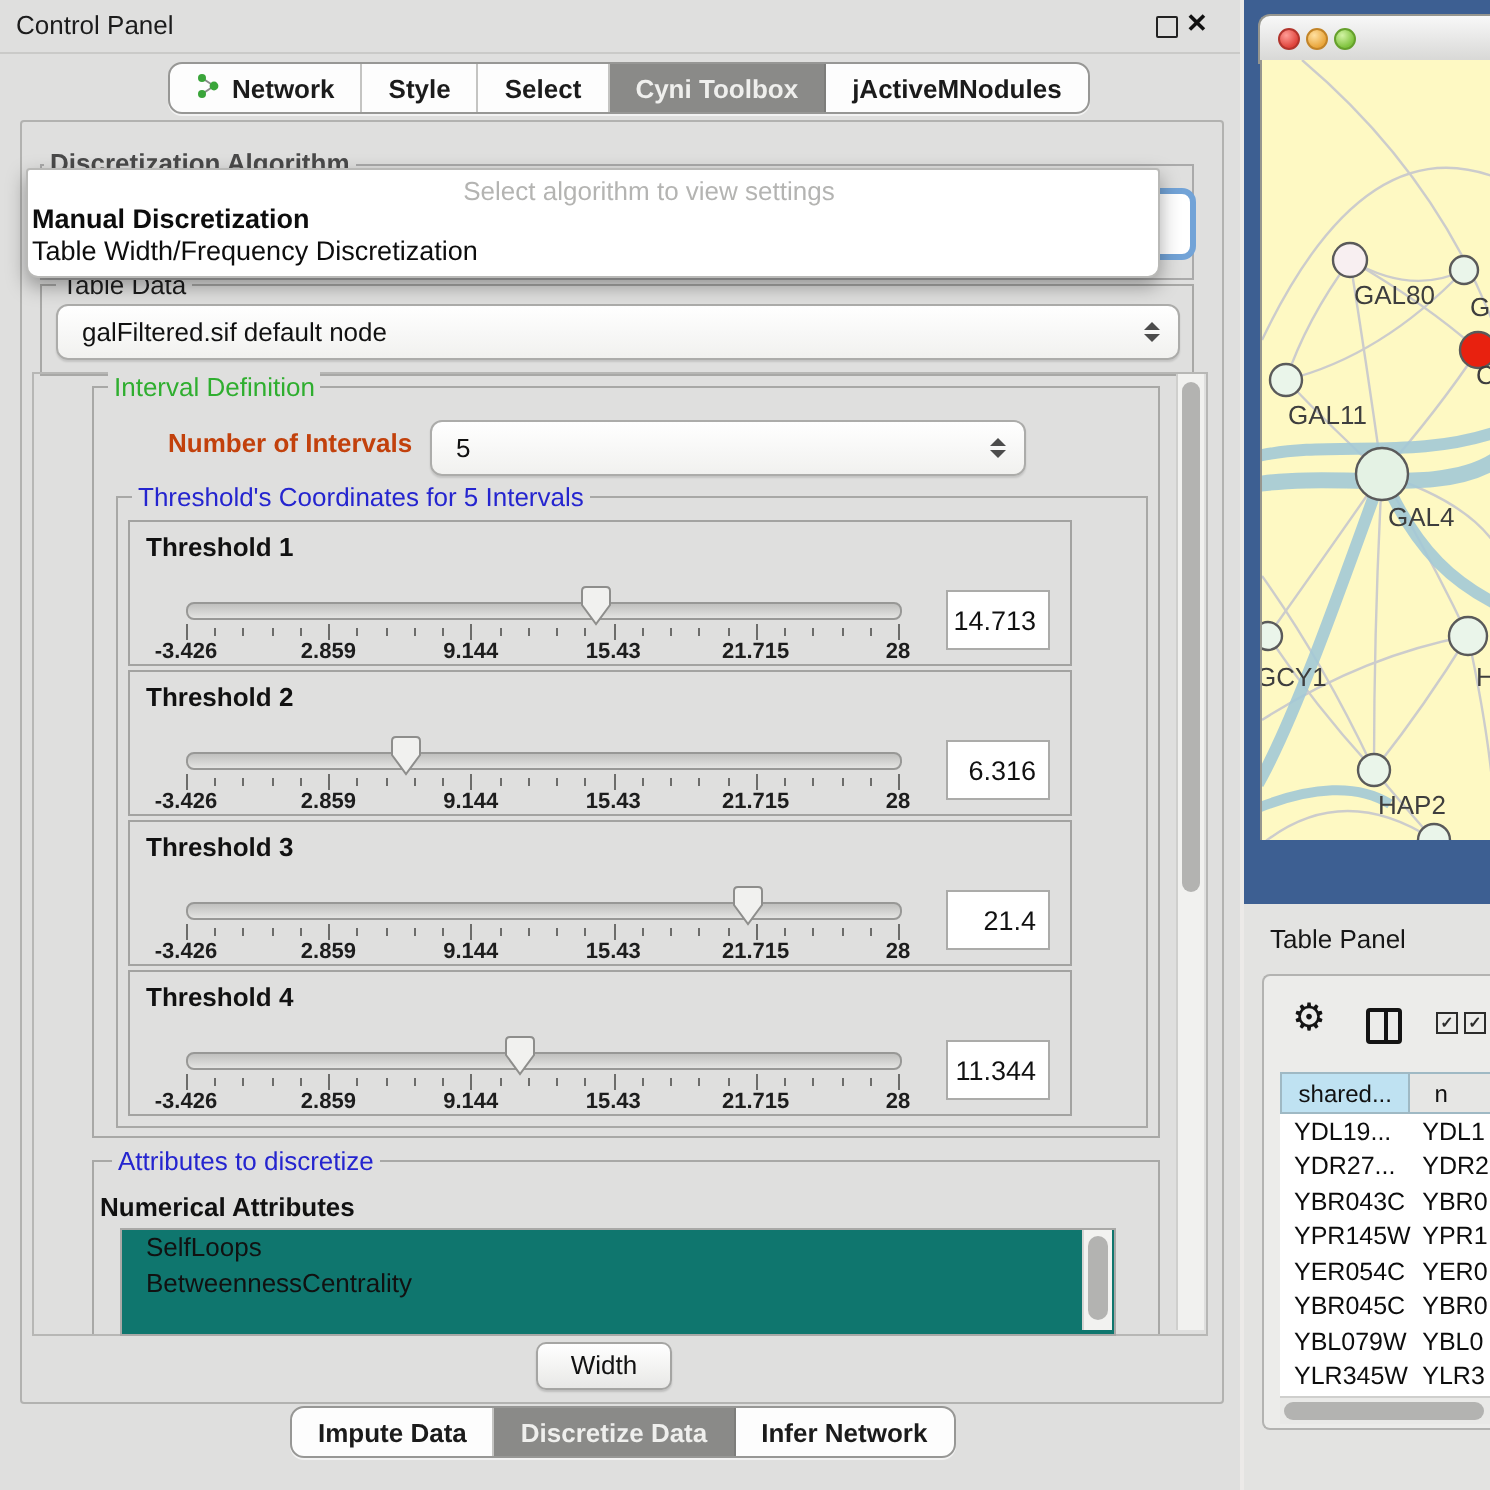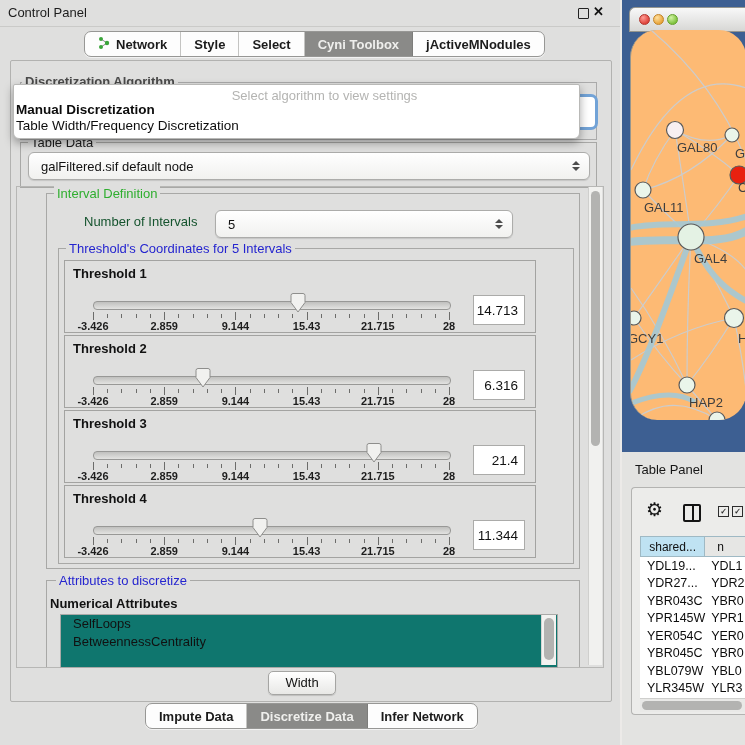--- a/index.html
+++ b/index.html
@@ -74,21 +74,21 @@
 
   .apply-btn{position:absolute;left:268px;top:671px;width:66px;height:22px;border:1px solid #a5a5a3;border-radius:5px;background:linear-gradient(#ffffff,#e8e8e6);font-size:13px;color:#111;text-align:center;line-height:21px;box-shadow:0 1px 1px rgba(0,0,0,.15);}
 
   
   #net-frame{position:absolute;left:620px;top:0;width:125px;height:452px;background:#3d5f92;border-left:2px solid #eceae8;}
   #net-titlebar{position:absolute;left:629px;top:7px;width:116px;height:23px;background:linear-gradient(#f8f8f8,#d7d7d5);border:1px solid #96968f;border-right:none;border-radius:6px 0 0 0;}
   .tl{position:absolute;top:6px;width:11px;height:11px;border-radius:50%;}
   .tl.red{left:9px;background:radial-gradient(circle at 35% 30%,#ff9d96,#df443c 70%);border:1px solid #b2352d;box-sizing:border-box;}
   .tl.yel{left:23px;background:radial-gradient(circle at 35% 30%,#ffe0a0,#e9a63c 70%);border:1px solid #c28428;box-sizing:border-box;}
   .tl.grn{left:37px;background:radial-gradient(circle at 35% 30%,#d2f3a4,#7fc33e 70%);border:1px solid #65a02c;box-sizing:border-box;}
-  #net-canvas{position:absolute;left:630px;top:30px;width:115px;height:390px;background:#fdba74;border-left:1px solid #96968f;overflow:hidden;border-radius:27px;}
+  #net-canvas{position:absolute;left:630px;top:30px;width:115px;height:390px;background:#fef9c3;border-left:1px solid #96968f;overflow:hidden;}
 
   
   #table-area{position:absolute;left:620px;top:452px;width:125px;height:293px;background:#e3e3e1;border-left:2px solid #eceae8;}
   .tp-title{position:absolute;left:13px;top:10px;font-size:13px;color:#161616;}
   .tp-box{position:absolute;left:9px;top:35px;width:116px;height:226px;background:#ececea;border:1px solid #b3b3b1;border-radius:4px 0 0 4px;border-right:none;}
   .tp-gear{position:absolute;left:14px;top:12px;font-size:19px;color:#141414;line-height:19px;}
   .tp-col-ico{position:absolute;left:51px;top:16px;width:14px;height:14px;border:2px solid #141414;border-radius:2px;}
   .tp-col-ico i{position:absolute;left:50%;top:0;width:2px;height:100%;background:#141414;}
   .tp-chk{position:absolute;top:18px;width:9px;height:9px;border:1.5px solid #2c2c2c;font-size:8px;line-height:9px;text-align:center;color:#2c2c2c;font-weight:bold;}
   .tp-table{position:absolute;left:8px;top:48px;width:108px;height:162px;background:#fff;overflow:hidden;}
@@ -165,21 +165,21 @@
     </div>
 
     <div class="scrollpane"></div>
     <div id="main-vsb" class="vsb">
         <div class="thumb"></div>
       </div>
 
     <div class="tgroup" style="left:46px;top:193px;width:532px;height:374px;"></div>
     <span id="interval-def-label" class="tgroup-label" style="left: 54px; top: 186px; color: rgb(47, 174, 47);">Interval Definition</span>
 
-    <span style="position:absolute;left:84px;top:214px;font-size:13px;font-weight:normal;color:#14532d;">Number of Intervals</span>
+    <span style="position:absolute;left:84px;top:214px;font-size:13px;font-weight:bold;color:#c2410c;">Number of Intervals</span>
     <div class="combo" style="left:215px;top:210px;width:296px;height:26px;">
       <span class="cv">5</span>
       <span class="spin">
           <i class="up"></i>
           <i class="dn"></i>
         </span>
     </div>
 
     <div class="tgroup" style="left:58px;top:248px;width:514px;height:314px;"></div>
     <span id="coords-label" class="tgroup-label" style="left: 66px; top: 241px; color: rgb(37, 37, 207);">Threshold's Coordinates for 5 Intervals</span>

